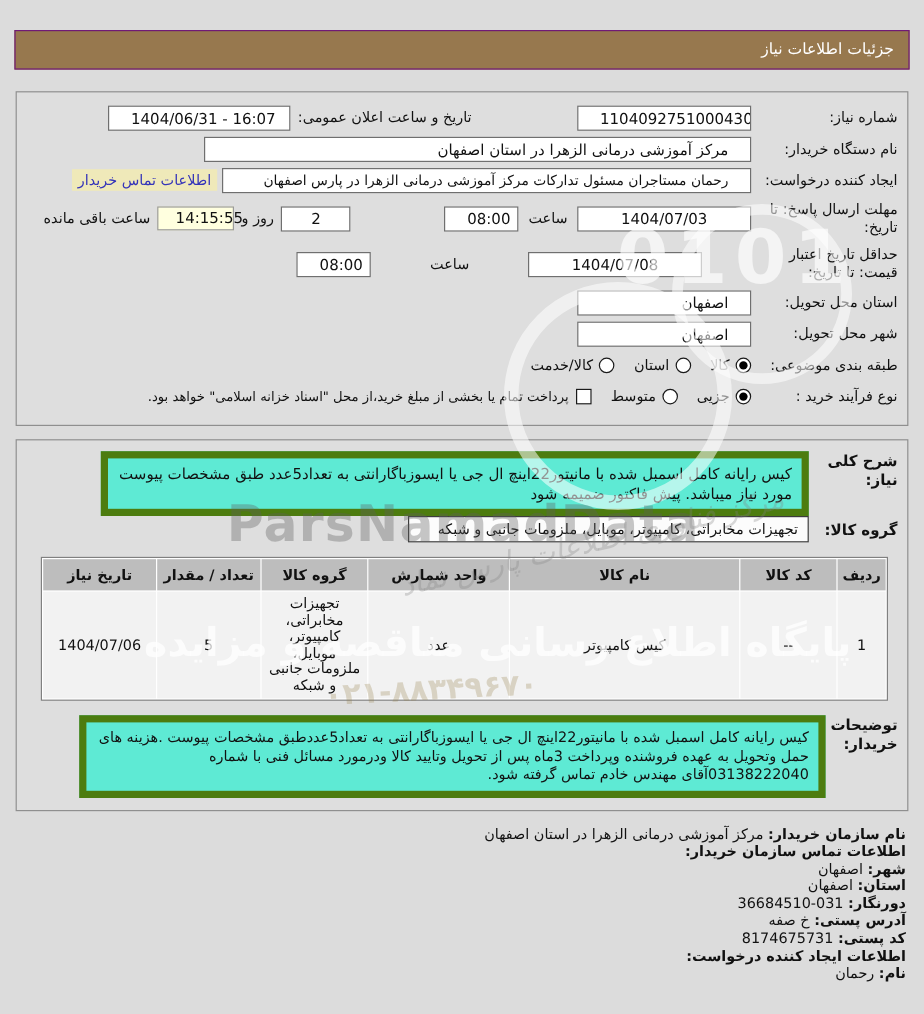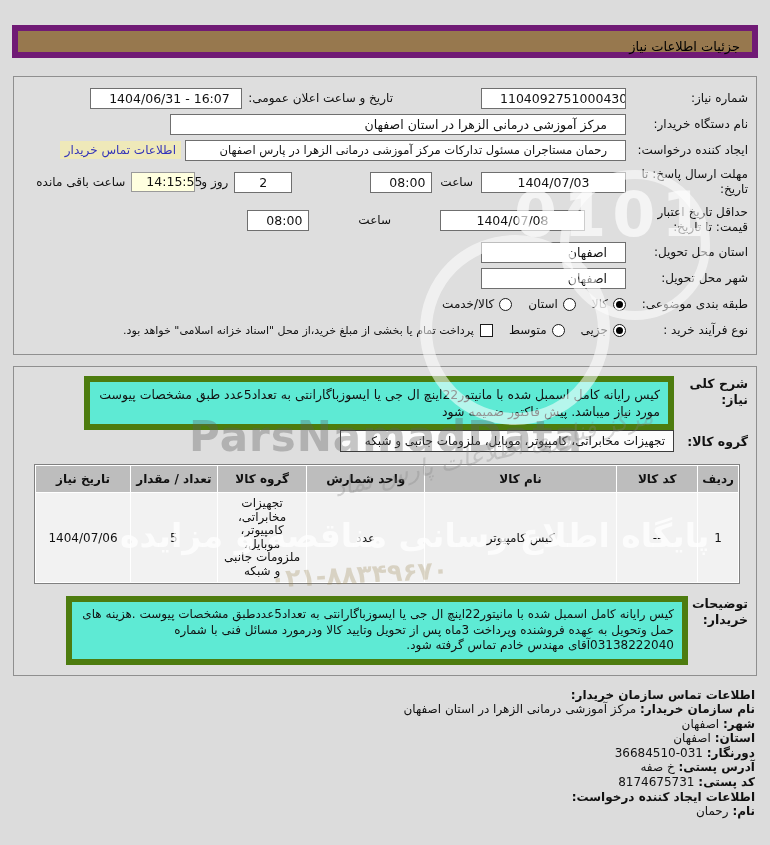--- a/index.html
+++ b/index.html
@@ -12,22 +12,22 @@
     direction: rtl;
     position: relative;
   }
   .ltr { direction: ltr; unicode-bidi: embed; padding-left: 14px; }
 
   
   .title-bar {
     margin: 25px 12px 0 12px;
     height: 33px;
     background: #97784e;
-    border: 6px solid #701a75;
-    color: #000000;
+    border: 1px solid #701a75;
+    color: #ffffff;
     line-height: 31px;
     padding-right: 12px;
     font-size: 13px;
   }
 
   
   .gbox {
     margin: 18px 13px 0 13px;
     border: 1px solid #8f8f8f;
     background: #dedede;
@@ -339,26 +339,26 @@
   </div>
 
   <div class="desc-row">
     <div class="desc-label notes-label">توضیحات خریدار:</div>
     <div class="desc-box notes-box">کیس رایانه کامل اسمبل شده با مانیتور22اینچ ال جی یا ایسوزباگارانتی به تعداد5عددطبق مشخصات پیوست .هزینه های حمل وتحویل به عهده فروشنده وپرداخت 3ماه پس از تحویل وتایید کالا ودرمورد مسائل فنی با شماره 03138222040آقای مهندس خادم تماس گرفته شود.</div>
   </div>
 
 </div>
 
 <div class="footer">
-  <div class="line heading">اطلاعات تماس سازمان خریدار:</div>
-
   <div class="line">
     <b>نام سازمان خریدار:</b>
     <span>مرکز آموزشی درمانی الزهرا در استان اصفهان</span>
   </div>
+
+  <div class="line heading">اطلاعات تماس سازمان خریدار:</div>
   <div class="line">
     <b>شهر:</b>
     <span>اصفهان</span>
   </div>
   <div class="line">
     <b>استان:</b>
     <span>اصفهان</span>
   </div>
   <div class="line">
     <b>دورنگار:</b>

